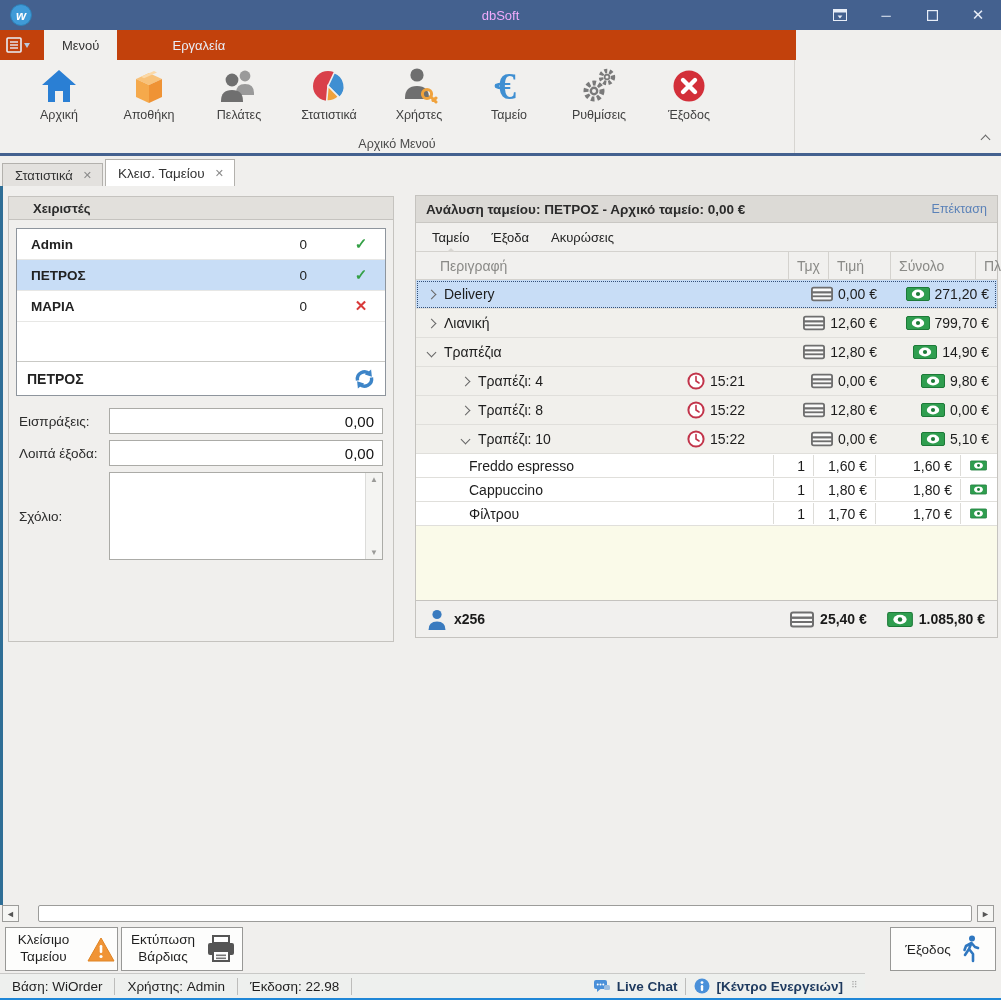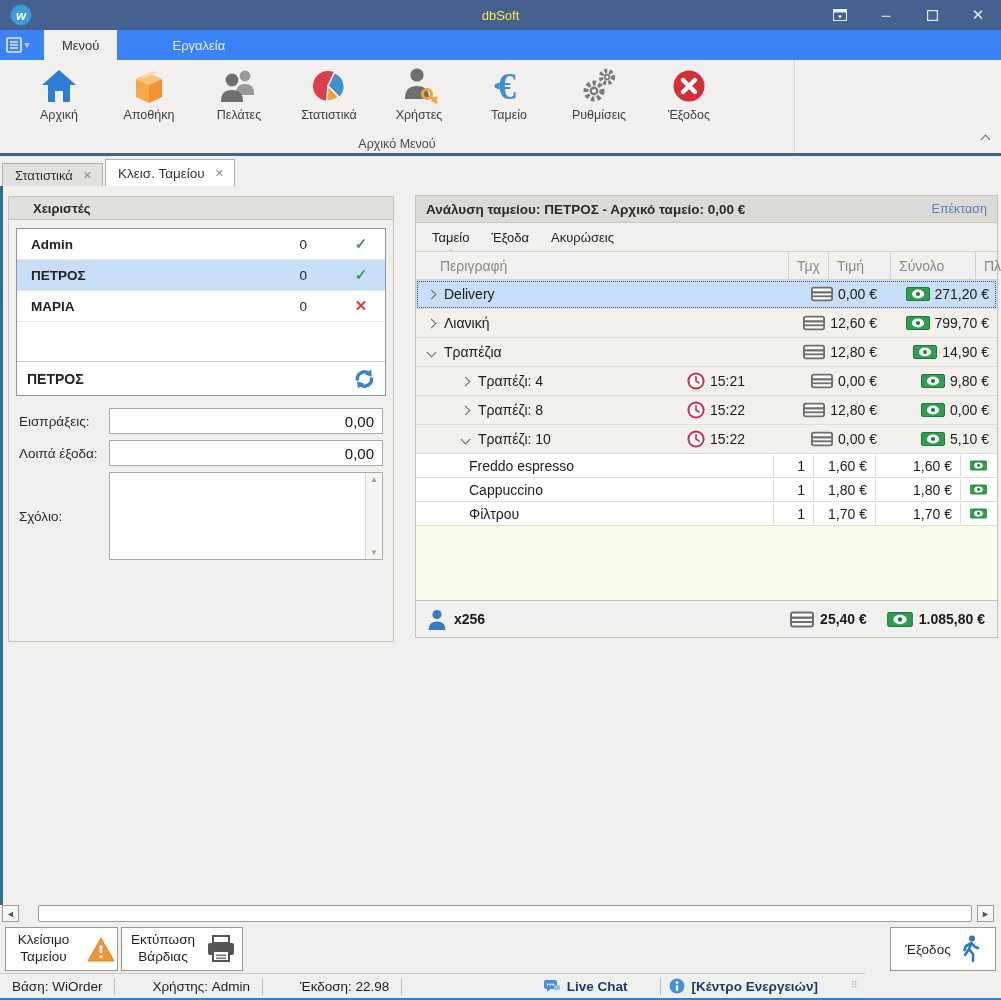--- a/index.html
+++ b/index.html
@@ -6,26 +6,26 @@
   html,body { width:1001px; height:1000px; overflow:hidden; }
   body { font-family:"Liberation Sans", sans-serif; background:#f0efed; position:relative; }
 
   .window { position:absolute; inset:0; }
 
   
   .titlebar { position:absolute; left:0; top:0; width:1001px; height:30px; background:#44618f; display:flex; align-items:center; }
   .logo { position:absolute; left:10px; top:4px; width:22px; height:22px; border-radius:50%;
           background:#3f9bd8; color:#fff; font-weight:bold; font-style:italic; font-size:13px;
           display:flex; align-items:center; justify-content:center; border:1px solid #2e7fb5; }
-  .win-title { flex:1; text-align:center; color:#fde047; font-size:13px; }
+  .win-title { flex:1; text-align:center; color:#f0abfc; font-size:13px; }
   .win-controls { position:absolute; right:0; top:0; height:30px; display:flex; align-items:center; }
   .win-btn { width:46px; height:30px; display:flex; align-items:center; justify-content:center; color:#e8eef8; font-size:13px; cursor:default; }
 
   
-  .ribbon-tabs { position:absolute; left:0; top:30px; width:1001px; height:30px; background:#3b82f6; display:flex; align-items:flex-end; }
+  .ribbon-tabs { position:absolute; left:0; top:30px; width:796px; height:30px; background:#c2410c; display:flex; align-items:flex-end; }
   .app-menu-btn { width:36px; height:30px; display:flex; align-items:center; justify-content:center; gap:2px; }
   .rtab { height:30px; padding:0 18px; display:flex; align-items:center; color:#e9eef7; font-size:13px;margin-left:37px; }
   .rtab.active { background:#f1f0ee; color:#333; margin-left:8px; }
 
   
   .ribbon-body { position:absolute; left:0; top:60px; width:1001px; height:96px; background:#f1f0ee; border-bottom:3px solid #44618f; }
   .ribbon-group { position:absolute; left:0; top:0; width:795px; height:93px; border-right:1px solid #d7d5d1; }
   .ritems { display:flex; padding-left:14px; }
   .ritem { width:90px; height:70px; display:flex; flex-direction:column; align-items:center; justify-content:flex-start; padding-top:6px; }
   .ricon { height:40px; display:flex; align-items:center; justify-content:center; }
@@ -121,21 +121,21 @@
   .hs-thumb { position:absolute; left:38px; top:0; width:934px; height:17px; background:#fff; border:1px solid #9c9c9a; border-radius:2px; }
 
   
   .bottom-bar { position:absolute; left:0; top:927px; width:1001px; height:45px; background:#f0efed; }
   .bbtn { position:absolute; top:0; height:44px; background:#fdfdfc; border:1px solid #989896; display:flex; align-items:center; justify-content:center; gap:8px;
           font-size:13.5px; color:#1f1f1f; }
   .bbtn .two-line { width:70px; text-align:center; line-height:1.25; }
 
   
   .statusbar { position:absolute; left:0; top:973px; width:865px; height:25px; background:#eef0ee; border-top:1px solid #c9c9c7;
-               display:flex; align-items:center; font-size:13.5px; color:#1f1f1f;gap:25px; }
+               display:flex; align-items:center; font-size:13.5px; color:#1f1f1f; }
   .sb-item { padding:0 12px; height:17px; display:flex; align-items:center; border-right:1px solid #bdbdbb; }
   .sb-spacer { flex:1; }
   .sb-right { display:flex; align-items:center; gap:6px; padding:0 8px; height:17px; font-weight:bold; color:#1e3a5f; }
   .sb-right.sep { border-left:1px solid #bdbdbb; }
   .sb-grip { width:12px; height:12px; margin-right:2px; color:#aaa; font-size:9px; }
   .bottom-edge { position:absolute; left:0; top:998px; width:1001px; height:2px; background:#1f87d7; }
 
   .icon svg { display:block; }
 </style>
 </head>

